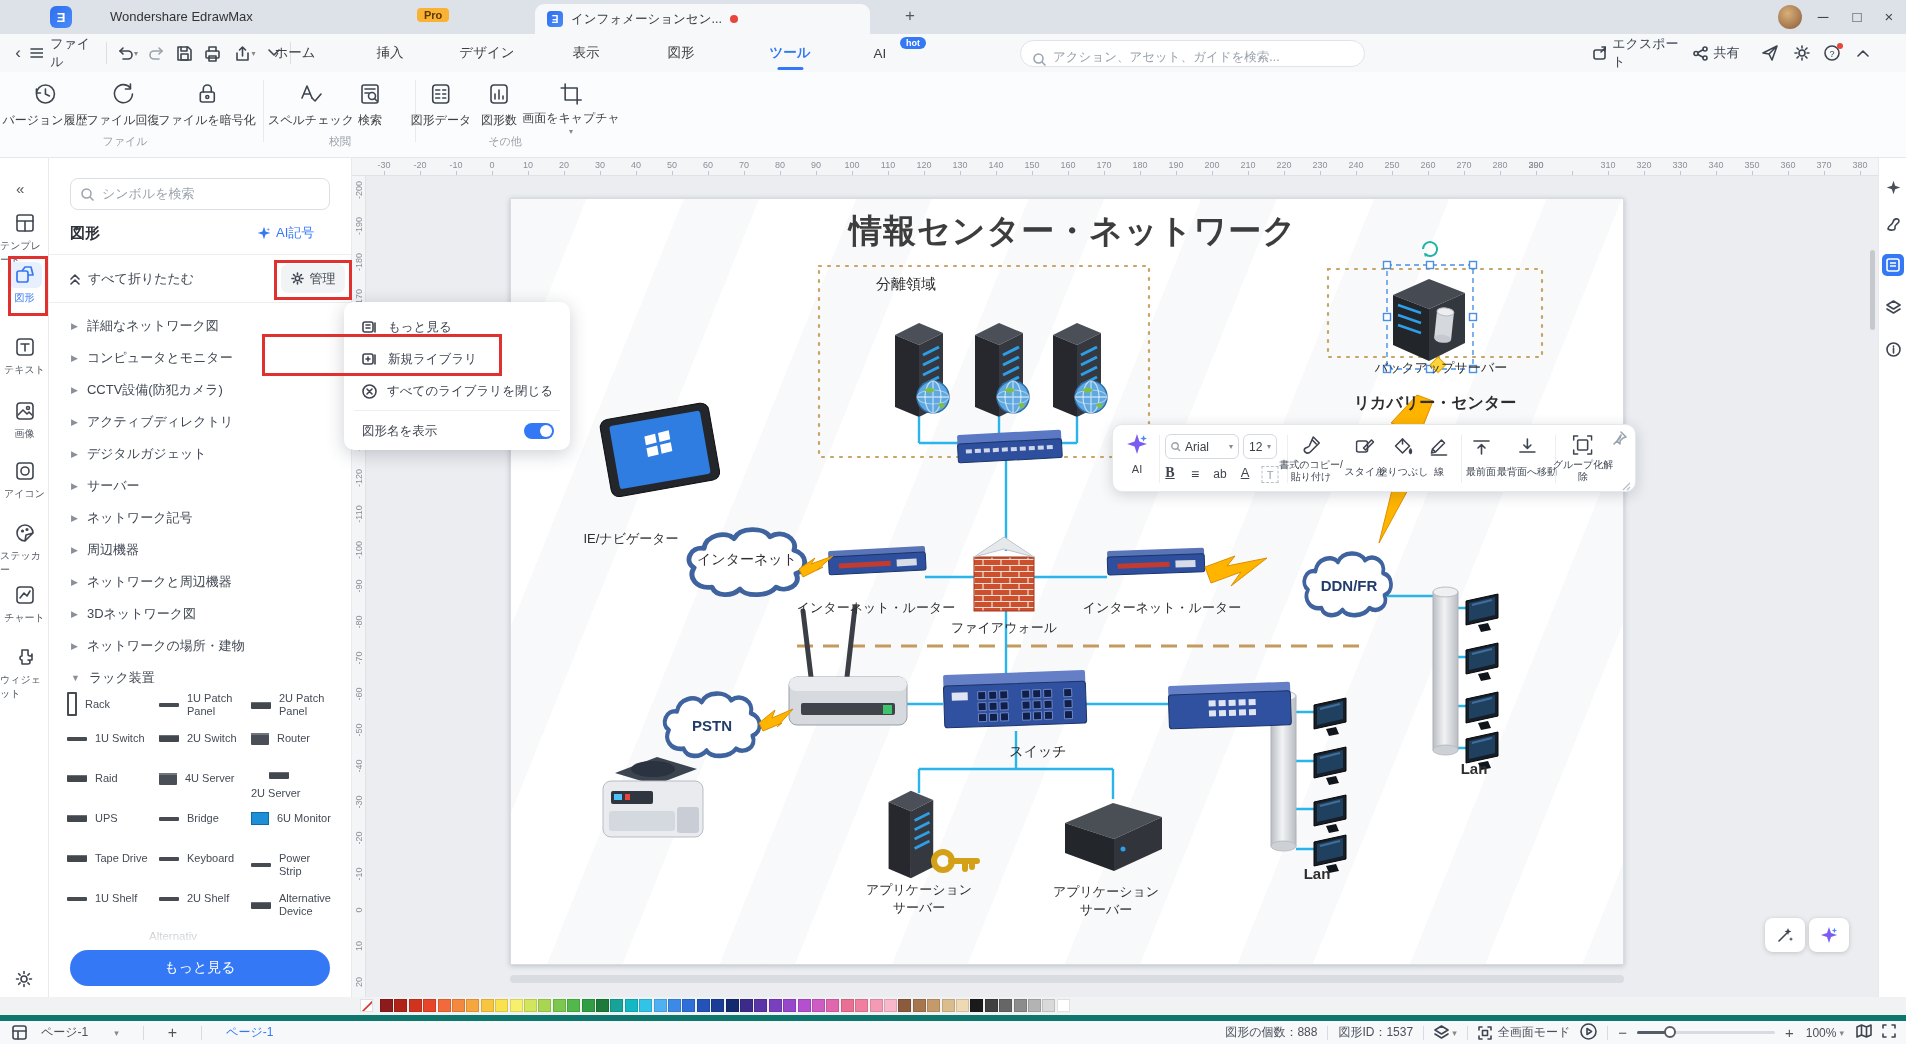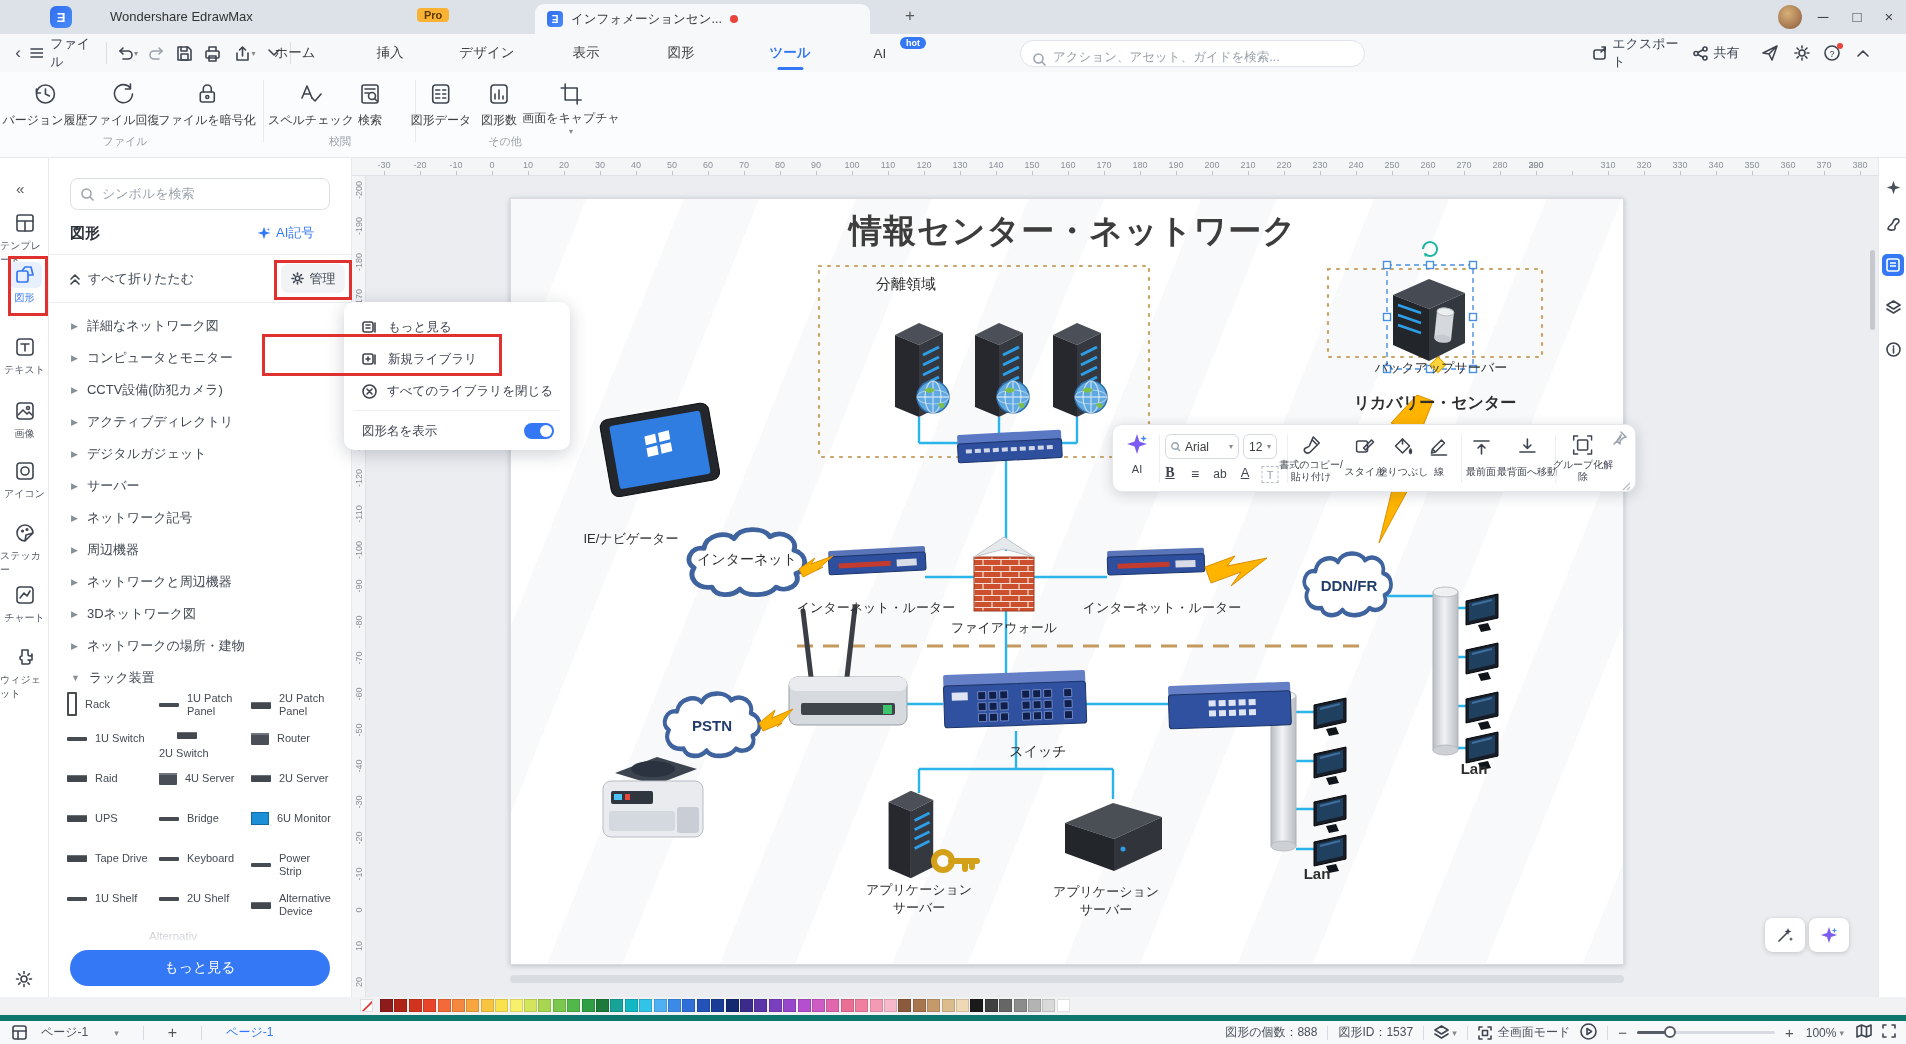--- a/index.html
+++ b/index.html
@@ -455,37 +455,37 @@
           <span class="racklabel">1U Patch Panel</span>
         </div>
         <div class="rackcell" style="left: 202px; top: 534px;">
           <span class="ric ric-bar2"></span>
           <span class="racklabel">2U Patch Panel</span>
         </div>
         <div class="rackcell" style="left: 18px; top: 574px;">
           <span class="ric ric-bar"></span>
           <span class="racklabel">1U Switch</span>
         </div>
-        <div class="rackcell" style="left: 110px; top: 574px; flex-direction: column;">
+        <div class="rackcell" style="left: 110px; top: 574px;">
           <span class="ric ric-bar2"></span>
           <span class="racklabel">2U Switch</span>
         </div>
         <div class="rackcell" style="left: 202px; top: 574px;">
           <span class="ric ric-box"></span>
           <span class="racklabel">Router</span>
         </div>
         <div class="rackcell" style="left: 18px; top: 614px;">
           <span class="ric ric-bar2"></span>
           <span class="racklabel">Raid</span>
         </div>
         <div class="rackcell" style="left: 110px; top: 614px;">
           <span class="ric ric-box"></span>
           <span class="racklabel">4U Server</span>
         </div>
-        <div class="rackcell" style="left: 202px; top: 614px;">
+        <div class="rackcell" style="left: 202px; top: 614px; flex-direction: column;">
           <span class="ric ric-bar2"></span>
           <span class="racklabel">2U Server</span>
         </div>
         <div class="rackcell" style="left: 18px; top: 654px;">
           <span class="ric ric-bar2"></span>
           <span class="racklabel">UPS</span>
         </div>
         <div class="rackcell" style="left: 110px; top: 654px;">
           <span class="ric ric-bar"></span>
           <span class="racklabel">Bridge</span>

